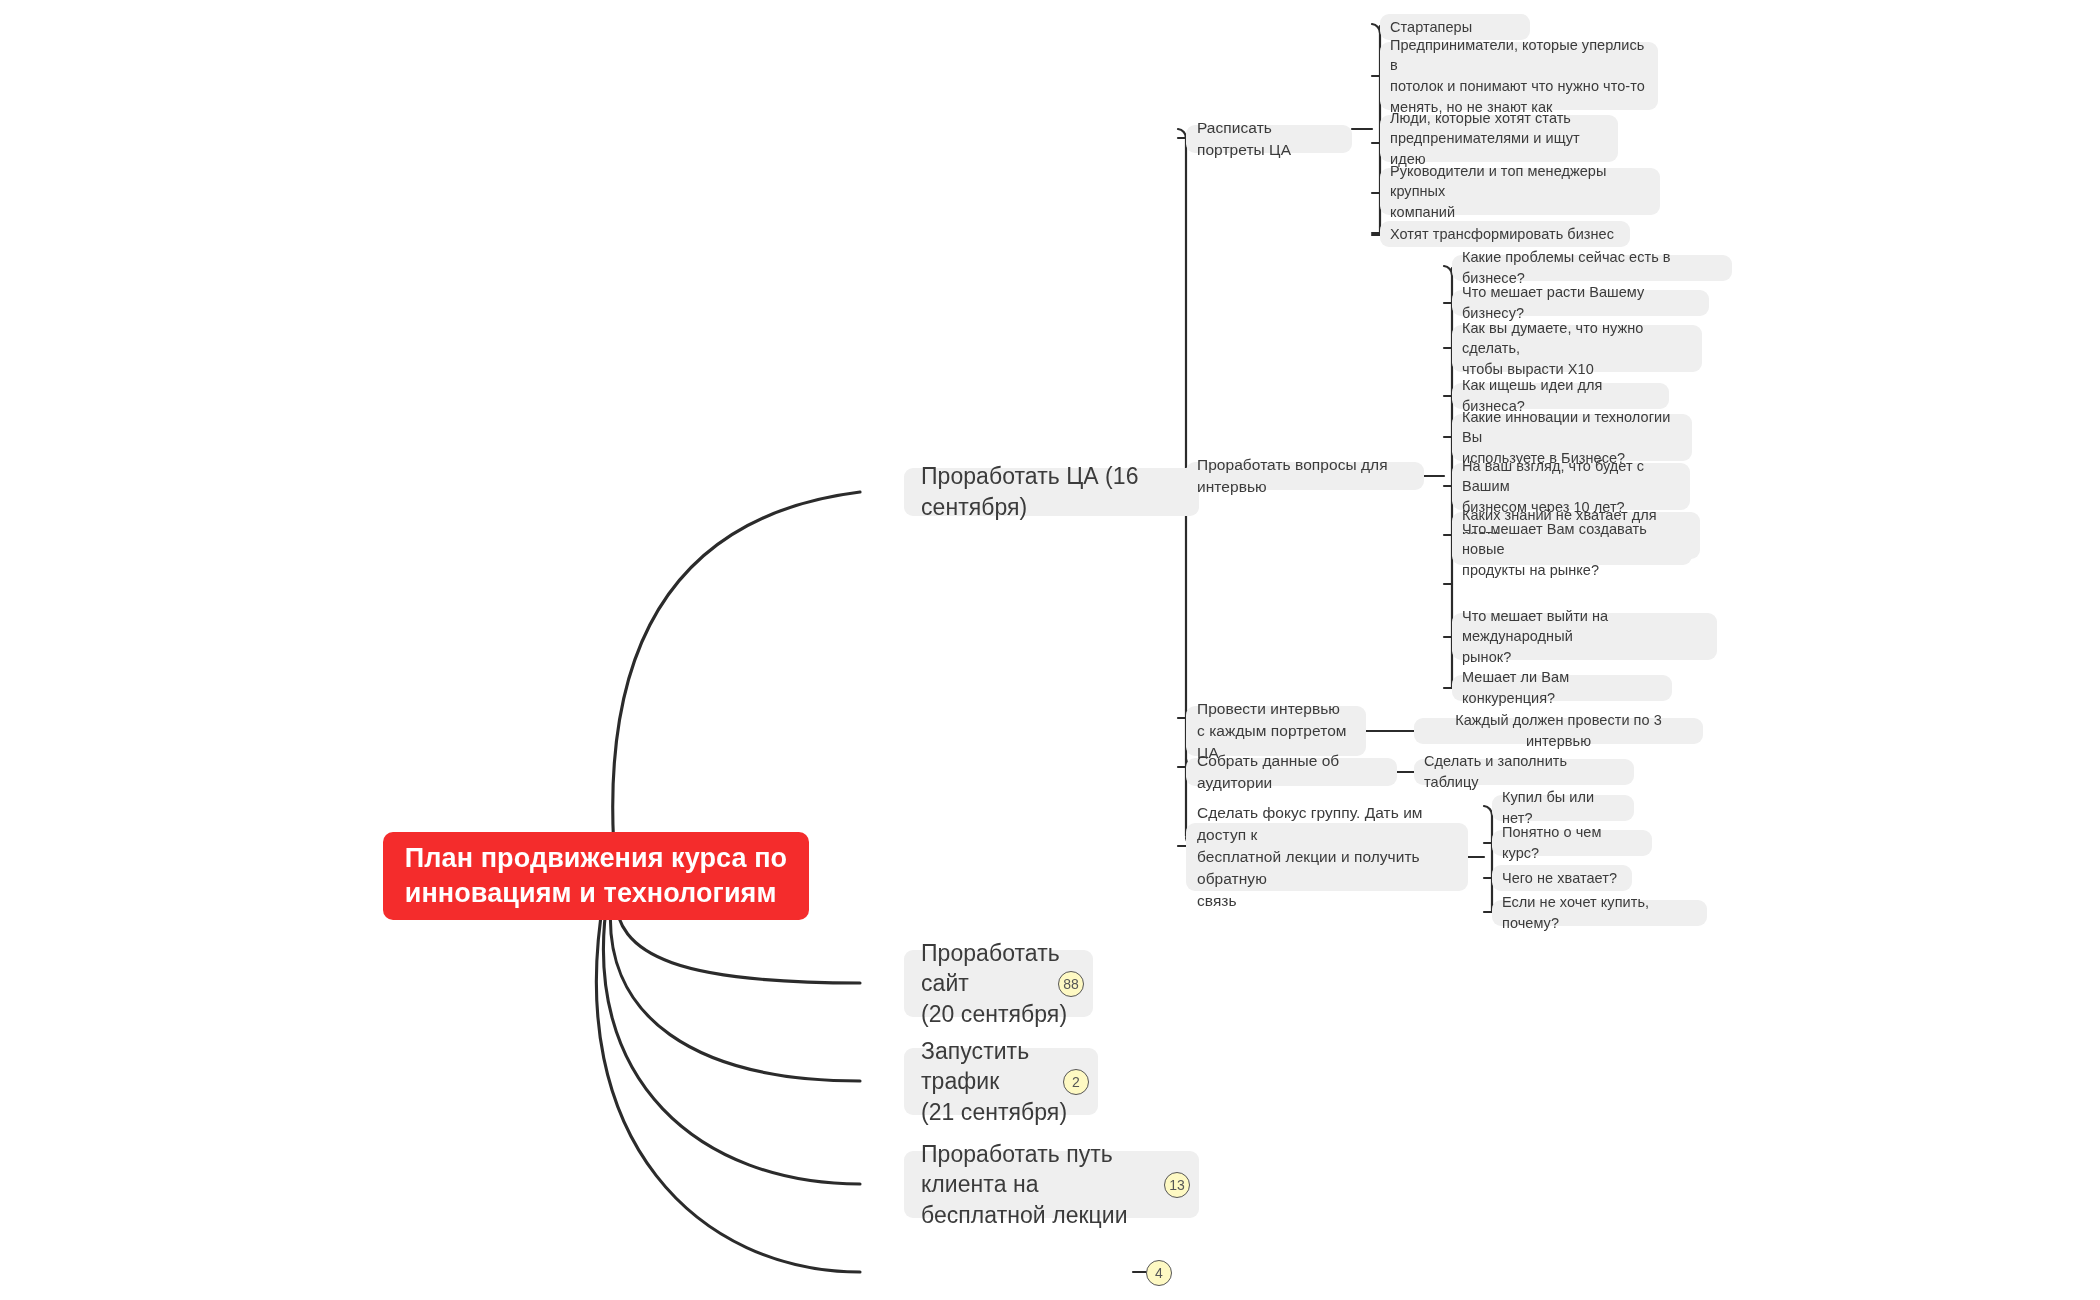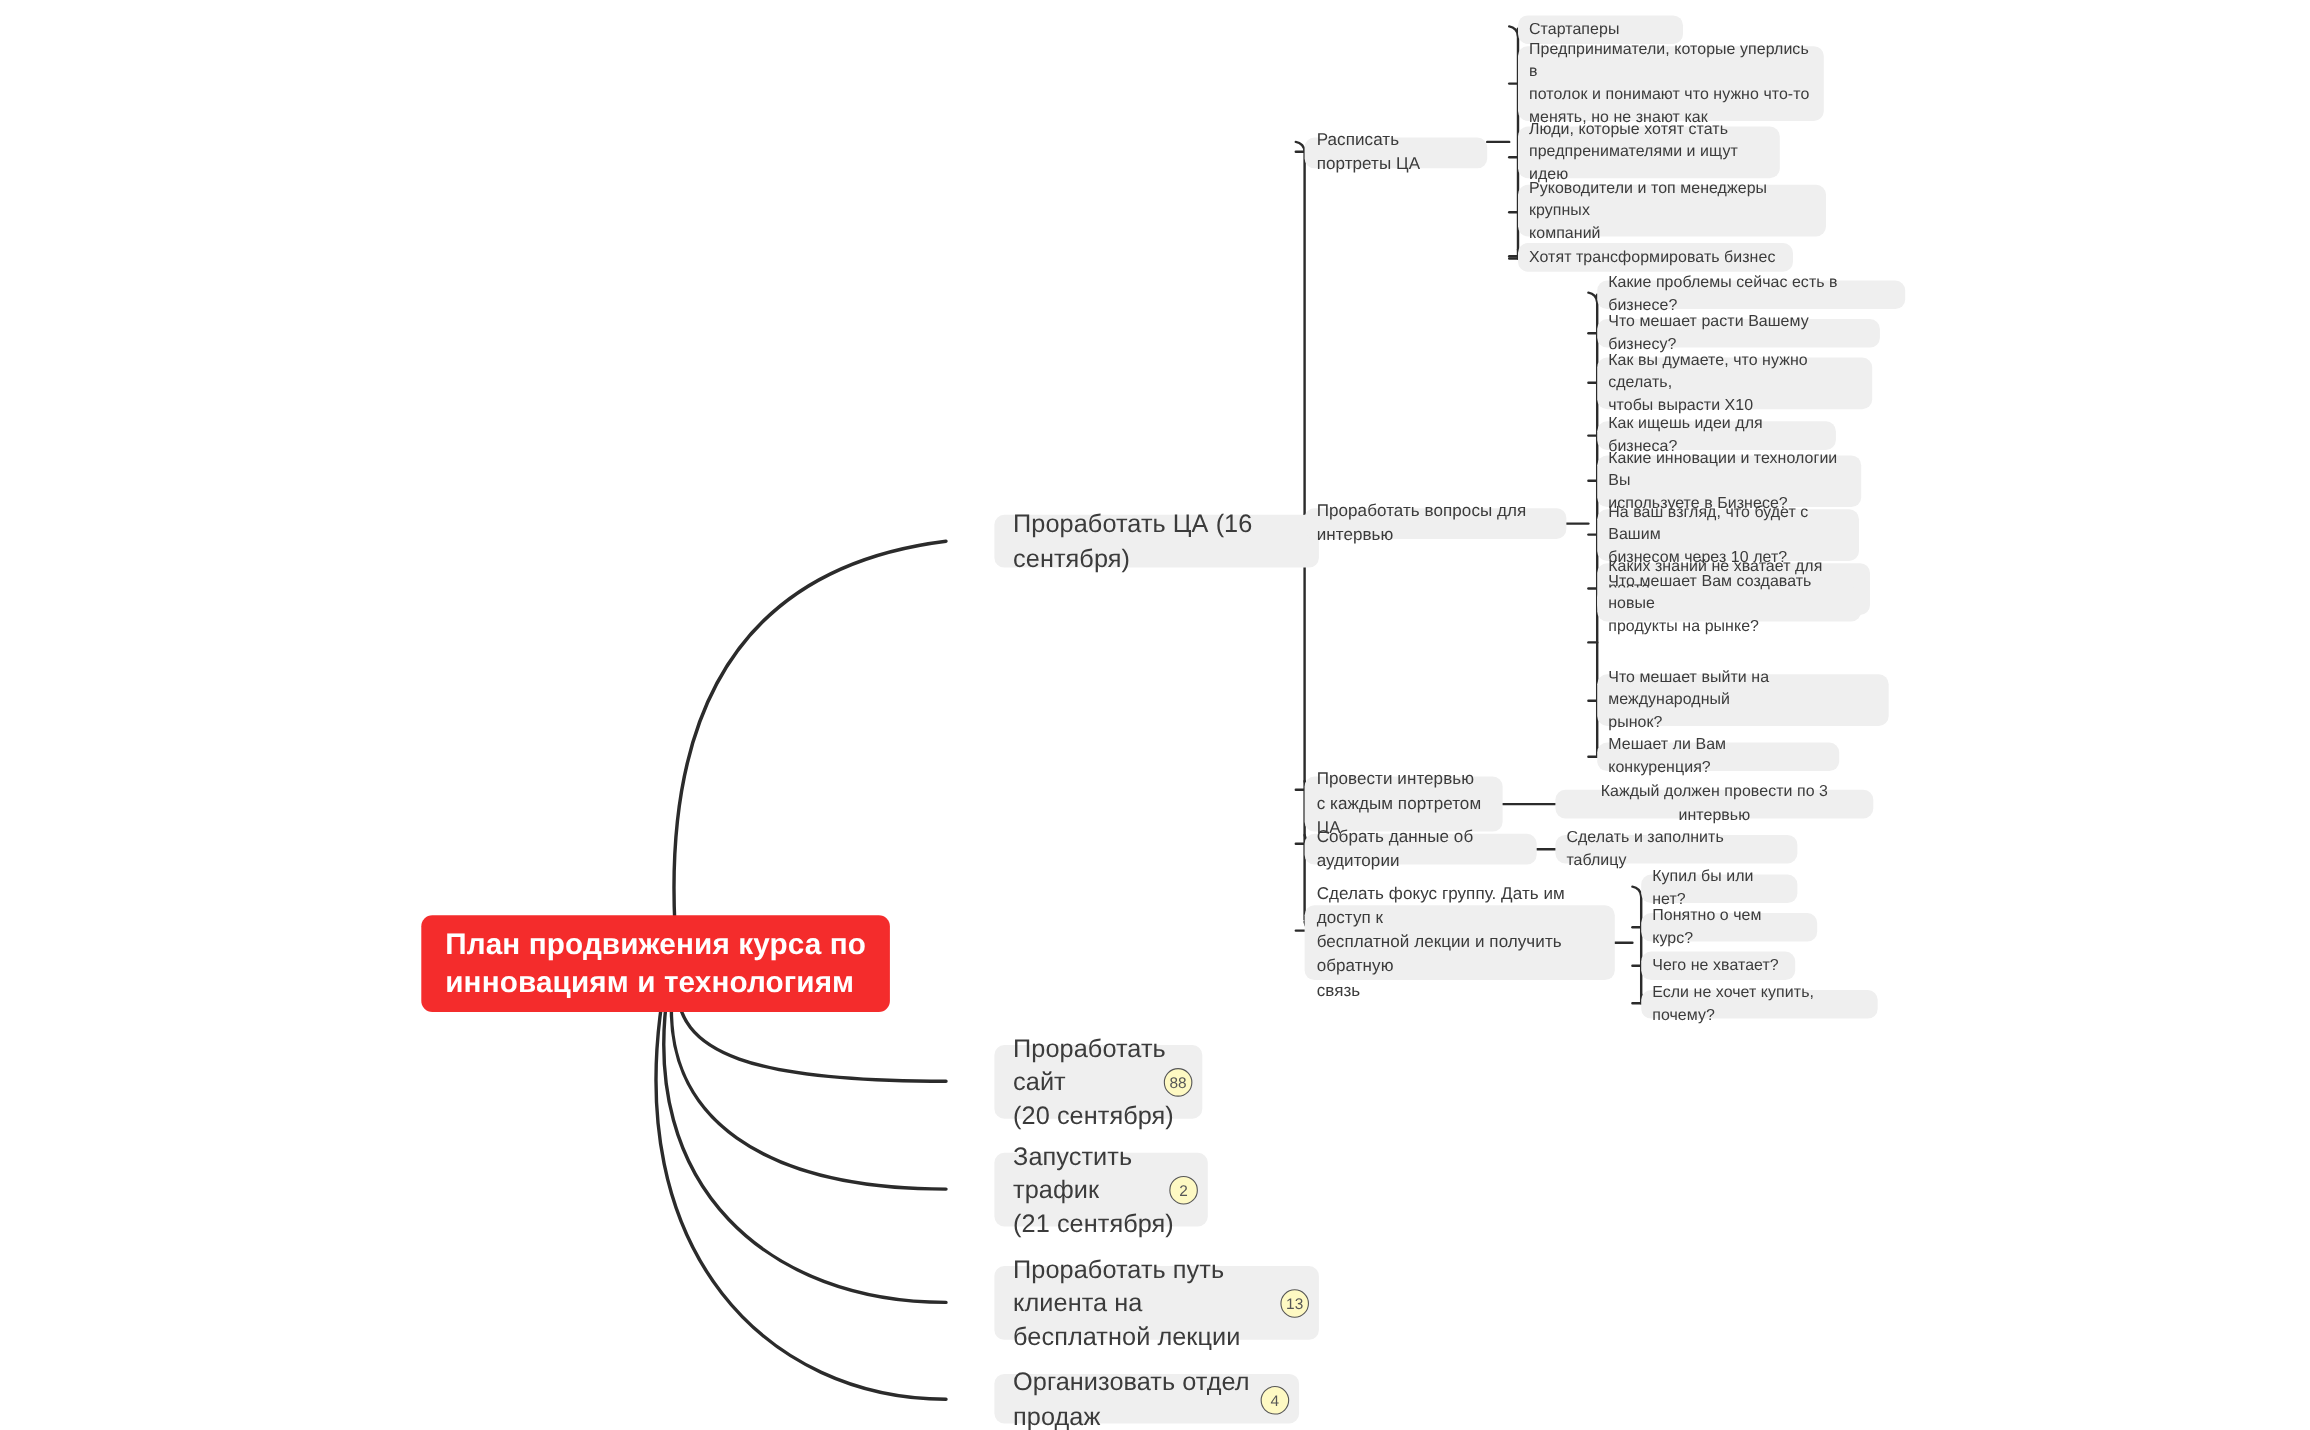--- a/index.html
+++ b/index.html
@@ -190,23 +190,20 @@
   </div>
 
   <div class="node lvl1" style="left:856px; top:1151px; width:295px; height:67px;">
     <span>Проработать путь клиента на
 бесплатной лекции</span>
   </div>
   <div class="badge" style="left:1164px; top:1172px;">
     <span>13</span>
   </div>
 
-  <div class="node lvl1" style="left:856px; top:1249px; width:277px; height:45px;">
-    <span>Организовать отдел продаж</span>
-  </div>
   <div class="badge" style="left:1146px; top:1260px;">
     <span>4</span>
   </div>
 
   <div class="node lvl2" style="left:1186px; top:125px; width:166px; height:28px;">
     <span>Расписать портреты ЦА</span>
   </div>
 
   <div class="node lvl2" style="left:1186px; top:462px; width:238px; height:28px;">
     <span>Проработать вопросы для интервью</span>

